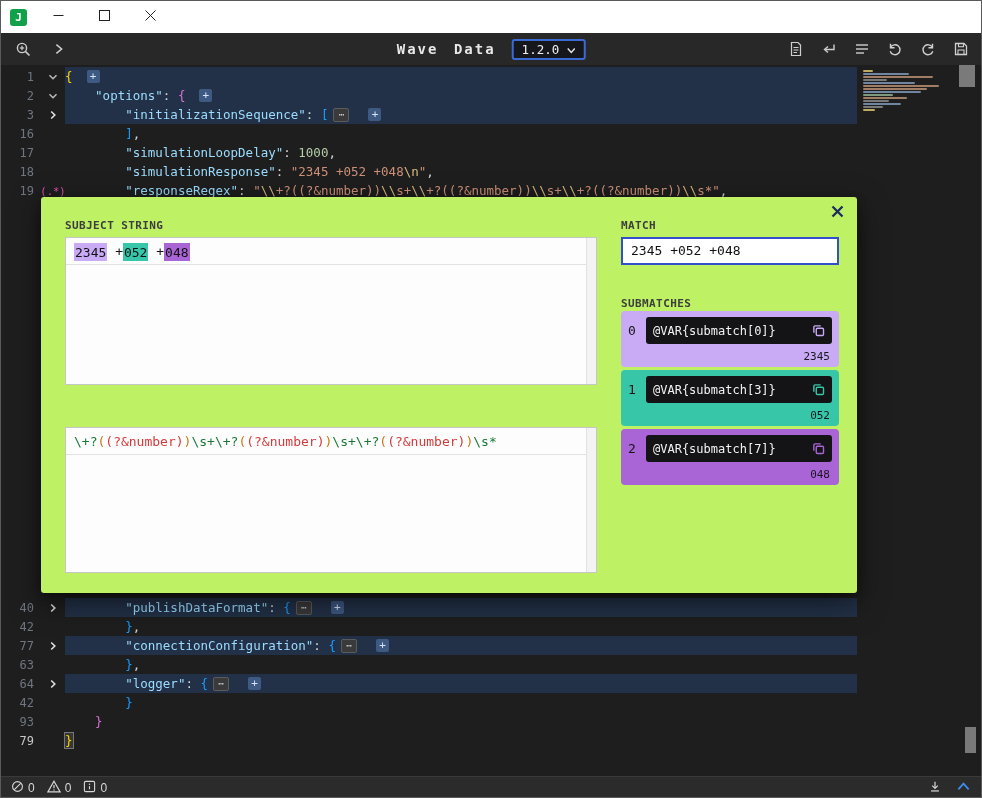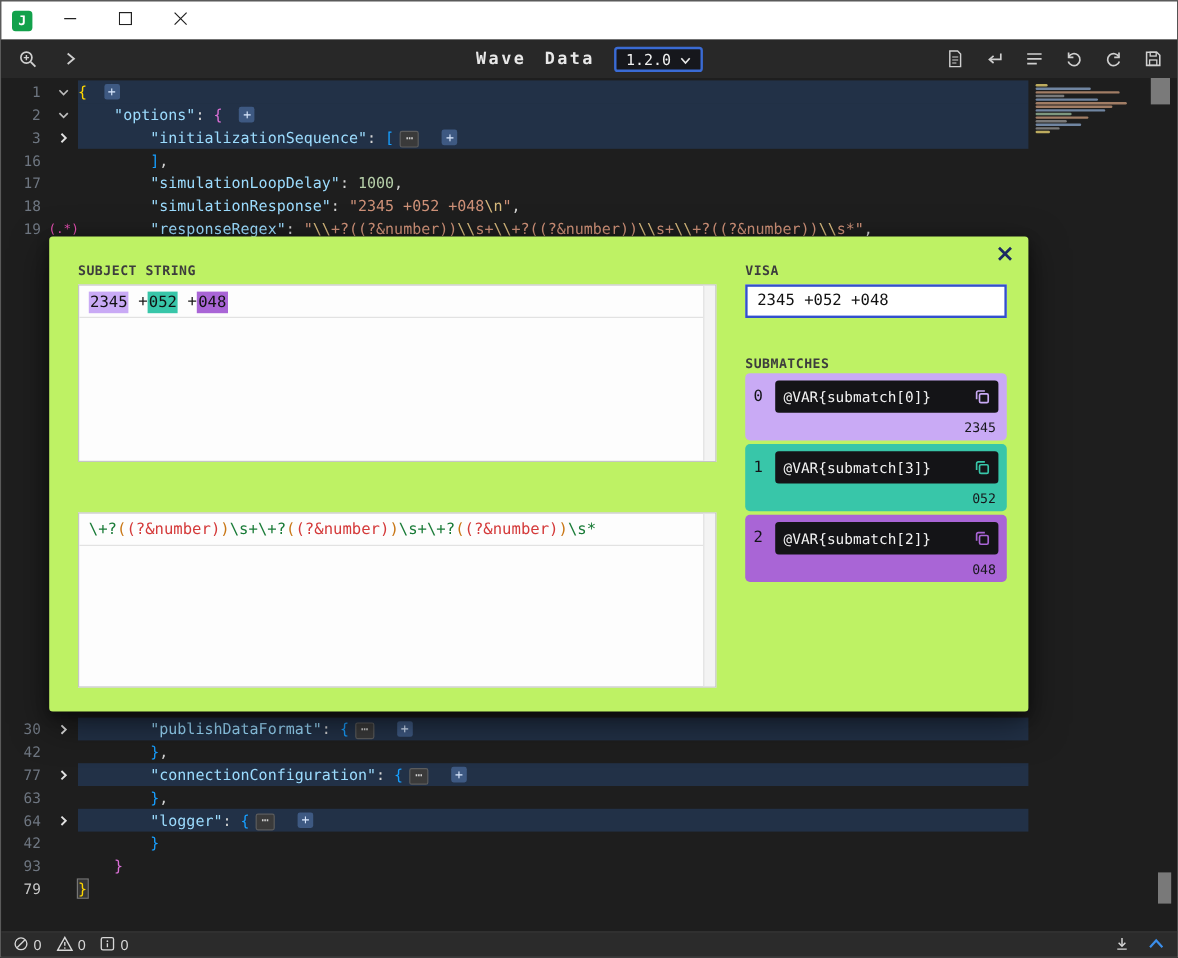--- a/index.html
+++ b/index.html
@@ -261,21 +261,21 @@
           <span class="codeline" style="padding-left: 8ch;"><span class="tk-key">"simulationResponse"</span><span class="tk-pun">: </span><span class="tk-str">"2345 +052 +048</span><span class="tk-esc">\n</span><span class="tk-str">"</span><span class="tk-pun">,</span></span>
         </div>
         <div class="row">
           <span class="ln">19</span>
           <span class="foldcol regex-marker">(.*)</span>
           <span class="codeline" style="padding-left: 8ch;"><span class="tk-key">"responseRegex"</span><span class="tk-pun">: </span><span class="tk-str">"</span><span class="tk-esc">\\</span><span class="tk-str">+?((?&amp;number))</span><span class="tk-esc">\\</span><span class="tk-str">s+</span><span class="tk-esc">\\</span><span class="tk-str">+?((?&amp;number))</span><span class="tk-esc">\\</span><span class="tk-str">s+</span><span class="tk-esc">\\</span><span class="tk-str">+?((?&amp;number))</span><span class="tk-esc">\\</span><span class="tk-str">s*</span><span class="tk-str">"</span><span class="tk-pun">,</span></span>
         </div>
       </div>
     <div id="lines-bottom" class="lines-group">
         <div class="row">
-          <span class="ln">30</span>
+          <span class="ln">40</span>
           <span class="foldcol">
             <svg width="10" height="10" viewBox="0 0 10 10">
               <path d="M3.2 1.5 L6.8 5 L3.2 8.5" fill="none" stroke="#e0e0e0" stroke-width="1.6"></path>
             </svg>
           </span>
           <span class="codeline hl" style="padding-left: 8ch;"><span class="tk-key">"publishDataFormat"</span><span class="tk-pun">: </span><span class="tk-b3">{</span><span class="fold-box">⋯</span><span class="plus-badge">+</span></span>
         </div>
         <div class="row">
           <span class="ln">42</span>
           <span class="foldcol"></span>
@@ -349,21 +349,21 @@
       <div class="p-label" id="lbl-subject">SUBJECT STRING</div>
       <div class="tbox" id="subject-box">
         <div class="tline" id="subject-line"><span class="seg" style="background: rgb(201, 170, 245);">2345</span><span> +</span><span class="seg" style="background: rgb(56, 198, 169);">052</span><span> +</span><span class="seg" style="background: rgb(169, 101, 214);">048</span></div>
       </div>
 
       <div class="p-label" id="lbl-regex">REGULAR EXPRESSION</div>
       <div class="tbox" id="regex-box">
         <div class="tline" id="regex-line"><span class="re-escape">\+?</span><span class="re-paren">(</span><span class="re-ref">(?&amp;number)</span><span class="re-paren">)</span><span class="re-escape">\s+</span><span class="re-escape">\+?</span><span class="re-paren">(</span><span class="re-ref">(?&amp;number)</span><span class="re-paren">)</span><span class="re-escape">\s+</span><span class="re-escape">\+?</span><span class="re-paren">(</span><span class="re-ref">(?&amp;number)</span><span class="re-paren">)</span><span class="re-escape">\s*</span></div>
       </div>
 
-      <div class="p-label" id="lbl-match">VISA</div>
+      <div class="p-label" id="lbl-match">MATCH</div>
       <div id="match-box">2345 +052 +048</div>
 
       <div class="p-label" id="lbl-submatches">SUBMATCHES</div>
       <div id="cards">
           <div class="card" style="background: rgb(201, 170, 245);">
             <div class="card-top">
               <span class="card-index">0</span>
               <div class="card-var">
                 <span class="var-text">@VAR{submatch[0]}</span>
                 <span class="copy-btn">
@@ -388,21 +388,21 @@
                   </svg>
                 </span>
               </div>
             </div>
             <div class="card-value">052</div>
           </div>
           <div class="card" style="background: rgb(169, 101, 214);">
             <div class="card-top">
               <span class="card-index">2</span>
               <div class="card-var">
-                <span class="var-text">@VAR{submatch[2]}</span>
+                <span class="var-text">@VAR{submatch[7]}</span>
                 <span class="copy-btn">
                   <svg width="13" height="13" viewBox="0 0 14 14">
                     <rect x="4.6" y="4.6" width="7.8" height="7.8" rx="1.3" fill="none" stroke="#a965d6" stroke-width="1.5"></rect>
                     <path d="M9.4 2 H3.4 A1.4 1.4 0 0 0 2 3.4 V9.4" fill="none" stroke="#a965d6" stroke-width="1.5"></path>
                   </svg>
                 </span>
               </div>
             </div>
             <div class="card-value">048</div>
           </div>

